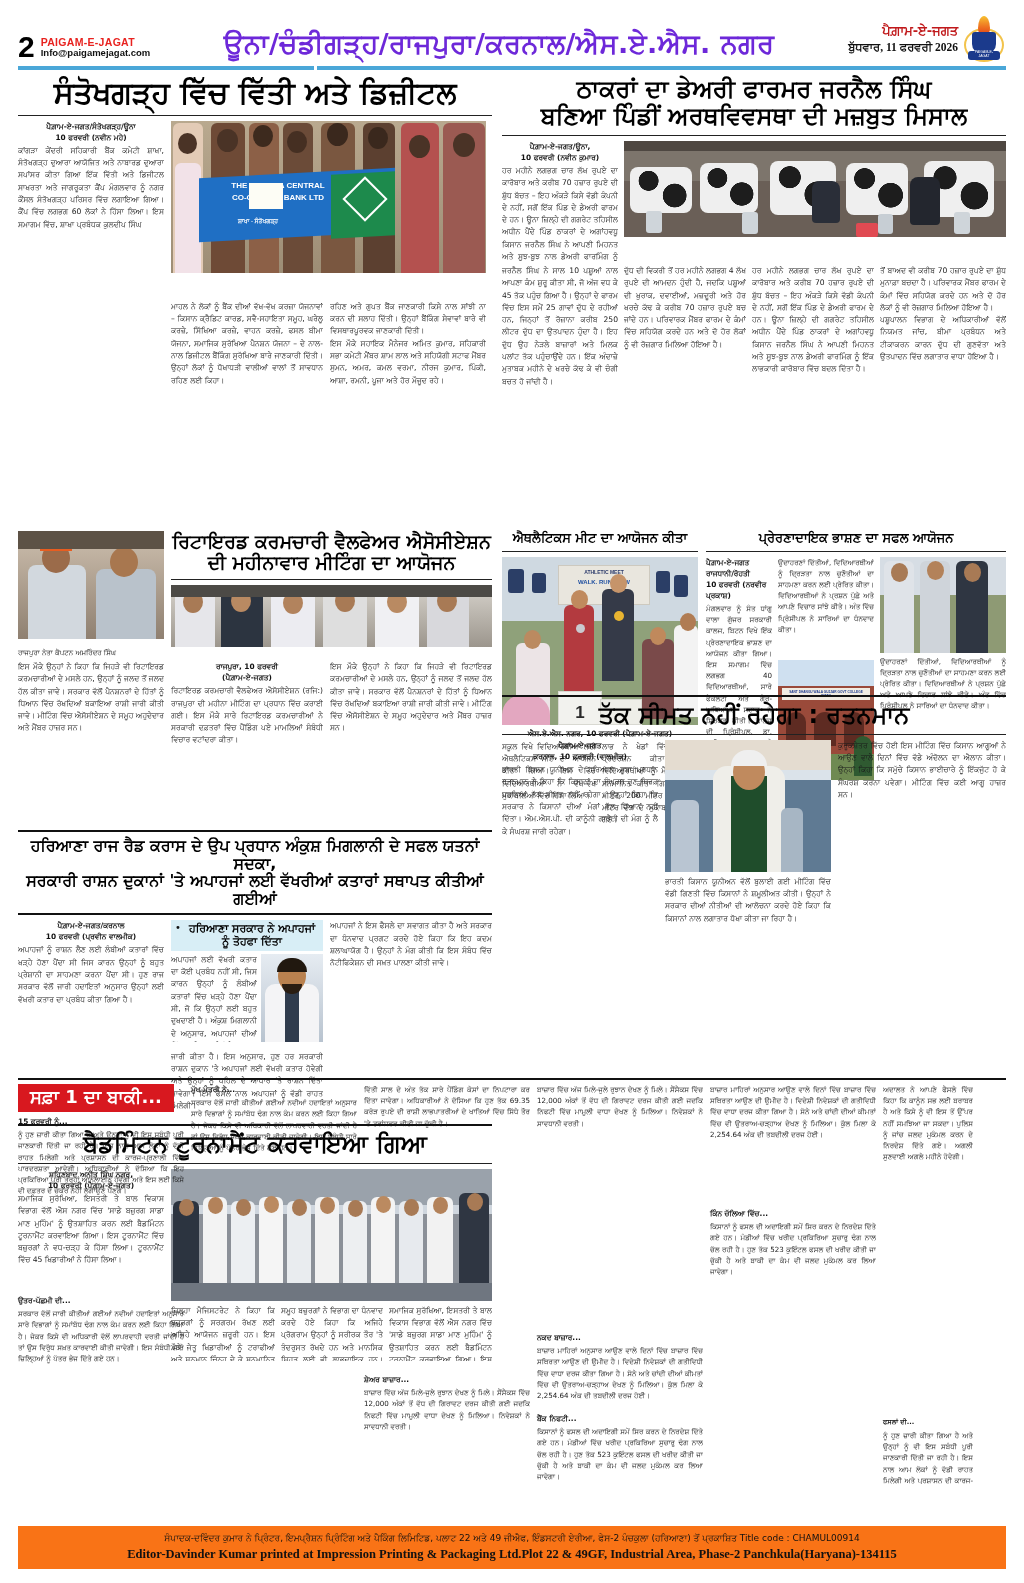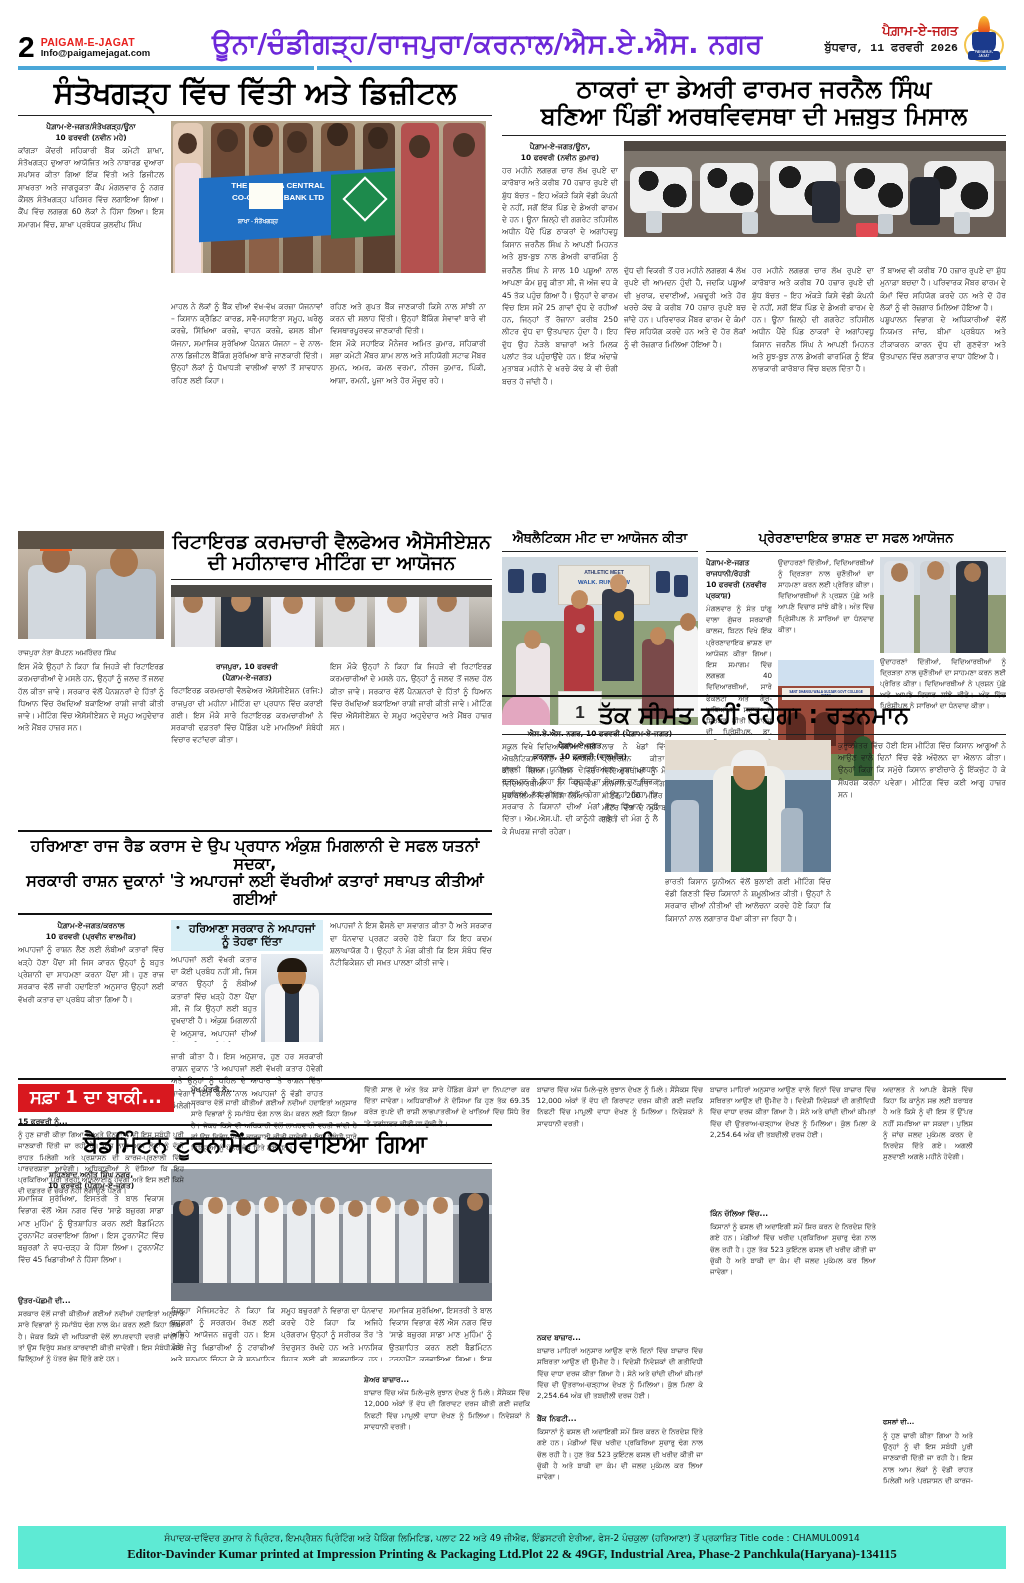--- a/index.html
+++ b/index.html
@@ -19,21 +19,21 @@
   .mh-left { display:flex; align-items:center; gap:6px; }
   .mh-pageno { font-family:"Liberation Sans", sans-serif; font-size:30px; font-weight:bold; line-height:1; color:#000; }
   .mh-brandbox { line-height:1.15; }
   .mh-brand { font-family:"Liberation Sans", sans-serif; font-size:10.5px; font-weight:bold; color:#e8221f; letter-spacing:.3px; }
   .mh-email { font-family:"Liberation Sans", sans-serif; font-size:9.5px; font-weight:bold; color:#111; }
   .mh-center { flex:1; text-align:center; padding-bottom:2px; }
   .mh-editions { font-family:"DejaVu Sans", sans-serif; font-size:27px; font-weight:bold; letter-spacing:.5px; color:#6d28d9; }
   .mh-right { display:flex; align-items:center; gap:4px; }
   .mh-rt-text { text-align:right; line-height:1.35; }
   .mh-logoname { font-family:"DejaVu Sans", sans-serif; font-size:13px; font-weight:bold; color:#c0191b; }
-  .mh-date { font-family:Liberation Mono, monospace; font-size:11.5px; font-weight:bold; color:#111; }
+  .mh-date { font-family:Liberation Serif, serif; font-size:11.5px; font-weight:bold; color:#111; }
   .torch { width:44px; height:46px; position:relative; }
   .torch-cup { position:absolute; left:10px; top:16px; width:24px; height:22px; background:#1b3a8c; border-radius:3px 3px 10px 10px; }
   .torch-stem { position:absolute; left:18px; top:30px; width:8px; height:10px; background:#1b3a8c; }
   .torch-base { position:absolute; left:6px; bottom:2px; width:32px; height:9px; background:#1b3a8c; border-radius:3px; }
   .torch-flame { position:absolute; left:16px; top:0px; width:12px; height:20px; background:linear-gradient(#f7c131,#ef7822,#e03a16); border-radius:50% 50% 40% 40%/60% 60% 40% 40%; }
   .torch-ring { position:absolute; left:2px; top:12px; width:40px; height:34px; border:2px solid #f0b92b; border-radius:50%; opacity:.85; }
   .torch-lbl { position:absolute; left:8px; bottom:4px; width:28px; text-align:center; font-size:3.4px; color:#fff; font-family:"Liberation Sans",sans-serif; letter-spacing:.1px;}
 
   .rule-blue { height:4px; background:#4aa7d8; margin-top:4px; }
   .rule-blue.split { display:flex; }
@@ -79,21 +79,21 @@
   .cow { position:absolute; background:#efefef; border-radius:8px; }
   .cow:after { content:""; position:absolute; inset:0; background:
       radial-gradient(circle at 30% 30%, #1d1d1d 18%, transparent 19%),
       radial-gradient(circle at 72% 62%, #1d1d1d 22%, transparent 23%); border-radius:8px; }
 
   
   .redbar { display:inline-block; background:#d8181f; color:#fff; font-family:"DejaVu Sans",sans-serif;
             font-weight:bold; font-size:18px; padding:2px 12px 4px; }
 
   
-  .footer { position:absolute; left:18px; right:18px; bottom:14px; background:#5eead4; padding:5px 0; text-align:center; }
+  .footer { position:absolute; left:18px; right:18px; bottom:14px; background:#f97316; padding:5px 0; text-align:center; }
   .ft-pb { font-family:"DejaVu Sans",sans-serif; font-size:9px; line-height:1.6; color:#111; }
   .ft-en { font-family:"Liberation Serif", serif; font-size:12.5px; font-weight:bold; line-height:1.5; color:#111; }
   .flexrow { display:flex; }
 </style>
 </head>
 <body>
 
 <div class="page">
 
   <div class="masthead">

